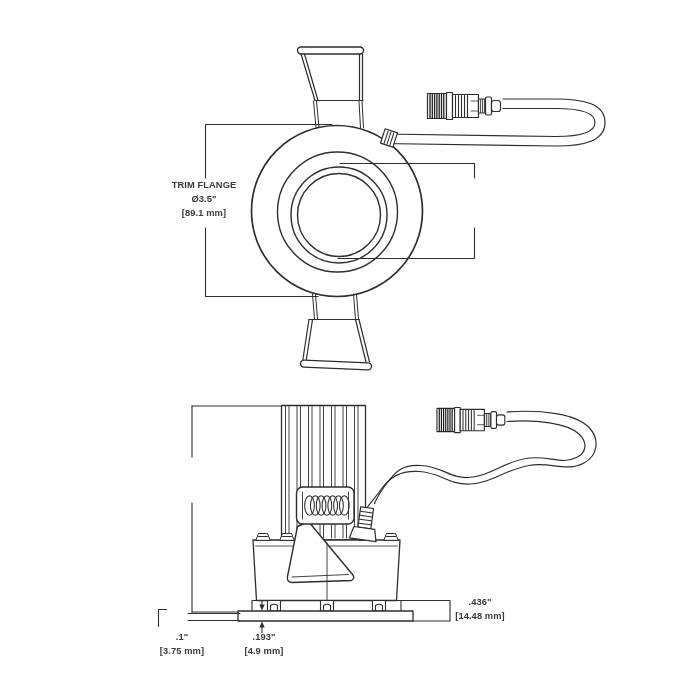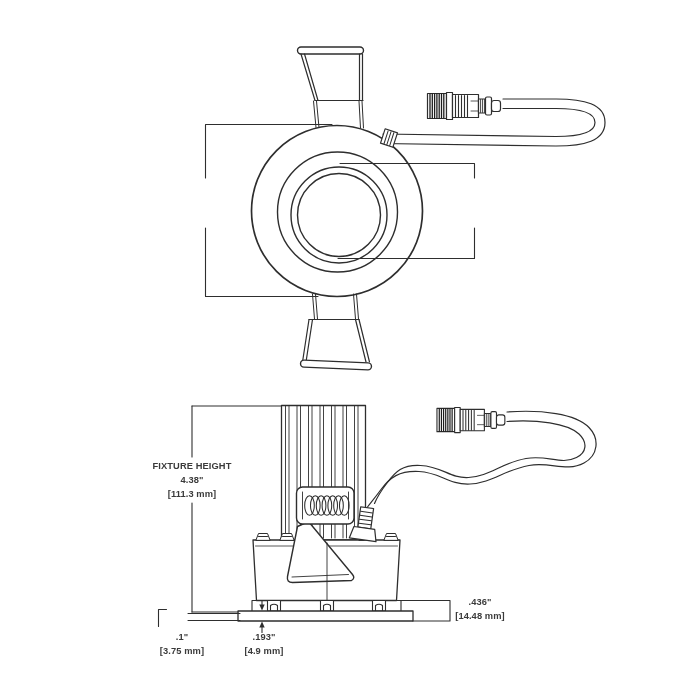--- a/index.html
+++ b/index.html
@@ -181,27 +181,27 @@
 
     <g stroke-width="1.1">
       <path d="M262,600.5 V605"></path>
       <polygon points="259.3,604.5 264.7,604.5 262,610.5" fill="#2e2e2e" stroke="none"></polygon>
       <path d="M262,632.5 V627.5"></path>
       <polygon points="259.3,627.5 264.7,627.5 262,621.5" fill="#2e2e2e" stroke="none"></polygon>
     </g>
   </g>
 </svg>
 
-
-
-<div class="dim-label" style="left:140px;top:459px;width:104px;">
-  <div>FIXTURE HEIGHT</div>
-  <div>4.38"</div>
-  <div>[111.3 mm]</div>
-</div>
+<div class="dim-label" style="left:152px;top:178px;width:104px;">
+  <div>TRIM FLANGE</div>
+  <div>Ø3.5"</div>
+  <div>[89.1 mm]</div>
+</div>
+
+
 
 <div class="dim-label" style="left:448px;top:595px;width:64px;">
   <div>.436"</div>
   <div>[14.48 mm]</div>
 </div>
 
 <div class="dim-label" style="left:147px;top:630px;width:70px;">
   <div>.1"</div>
   <div>[3.75 mm]</div>
 </div>

